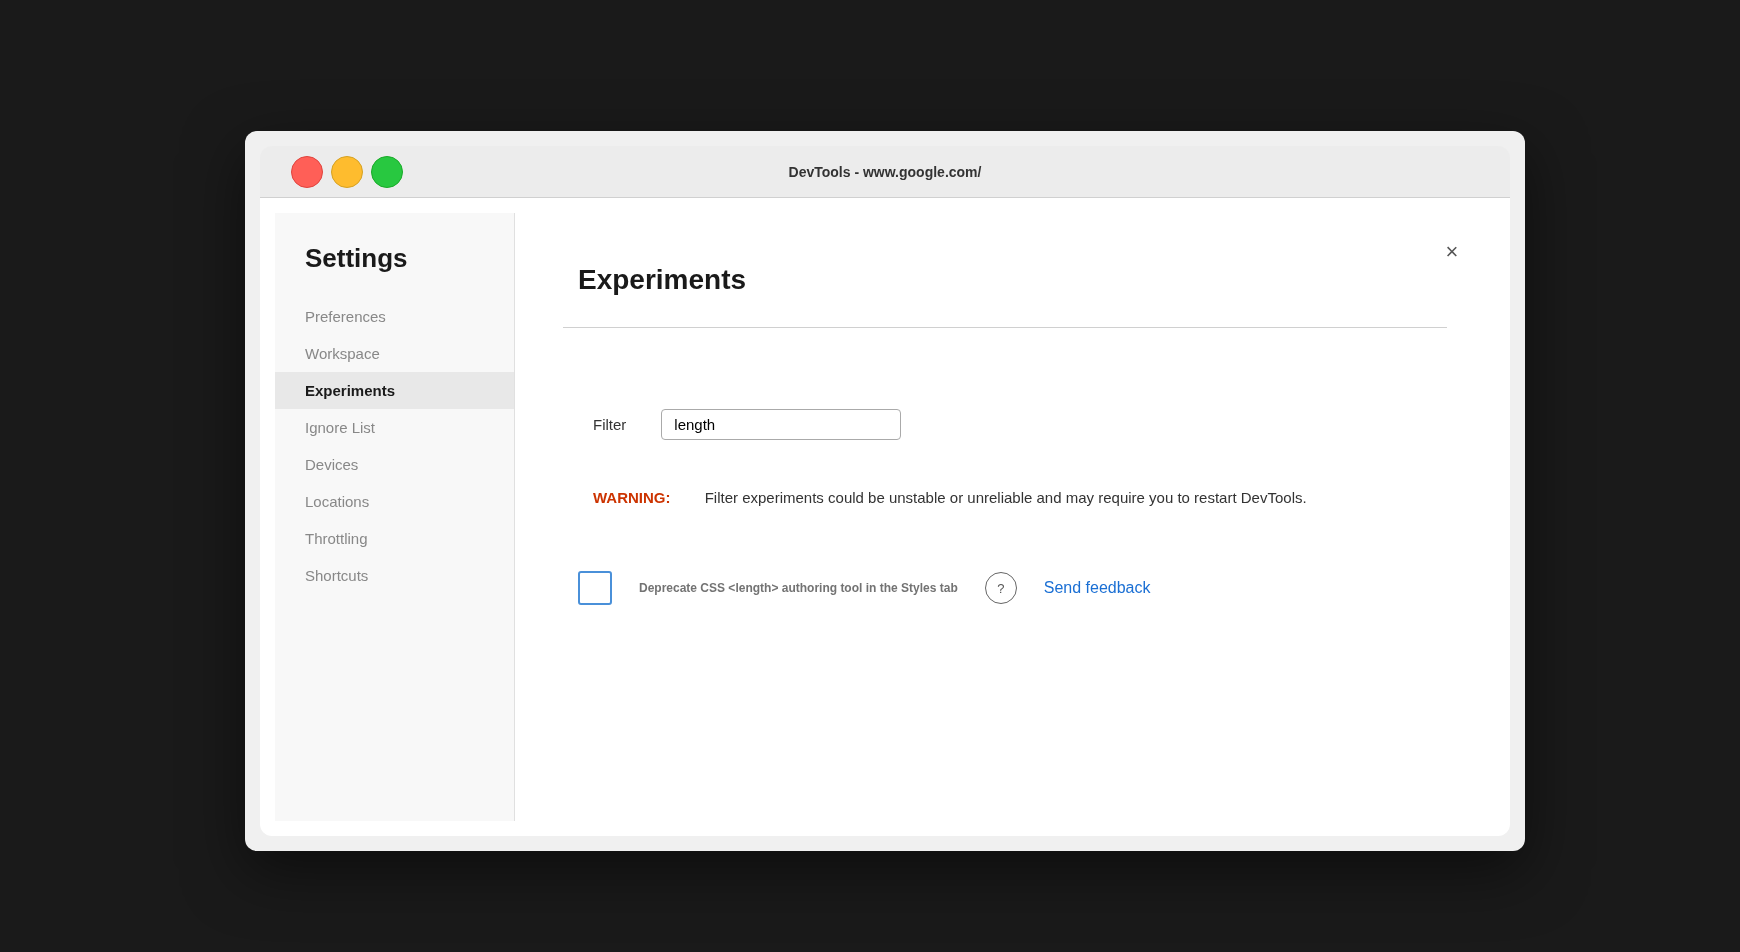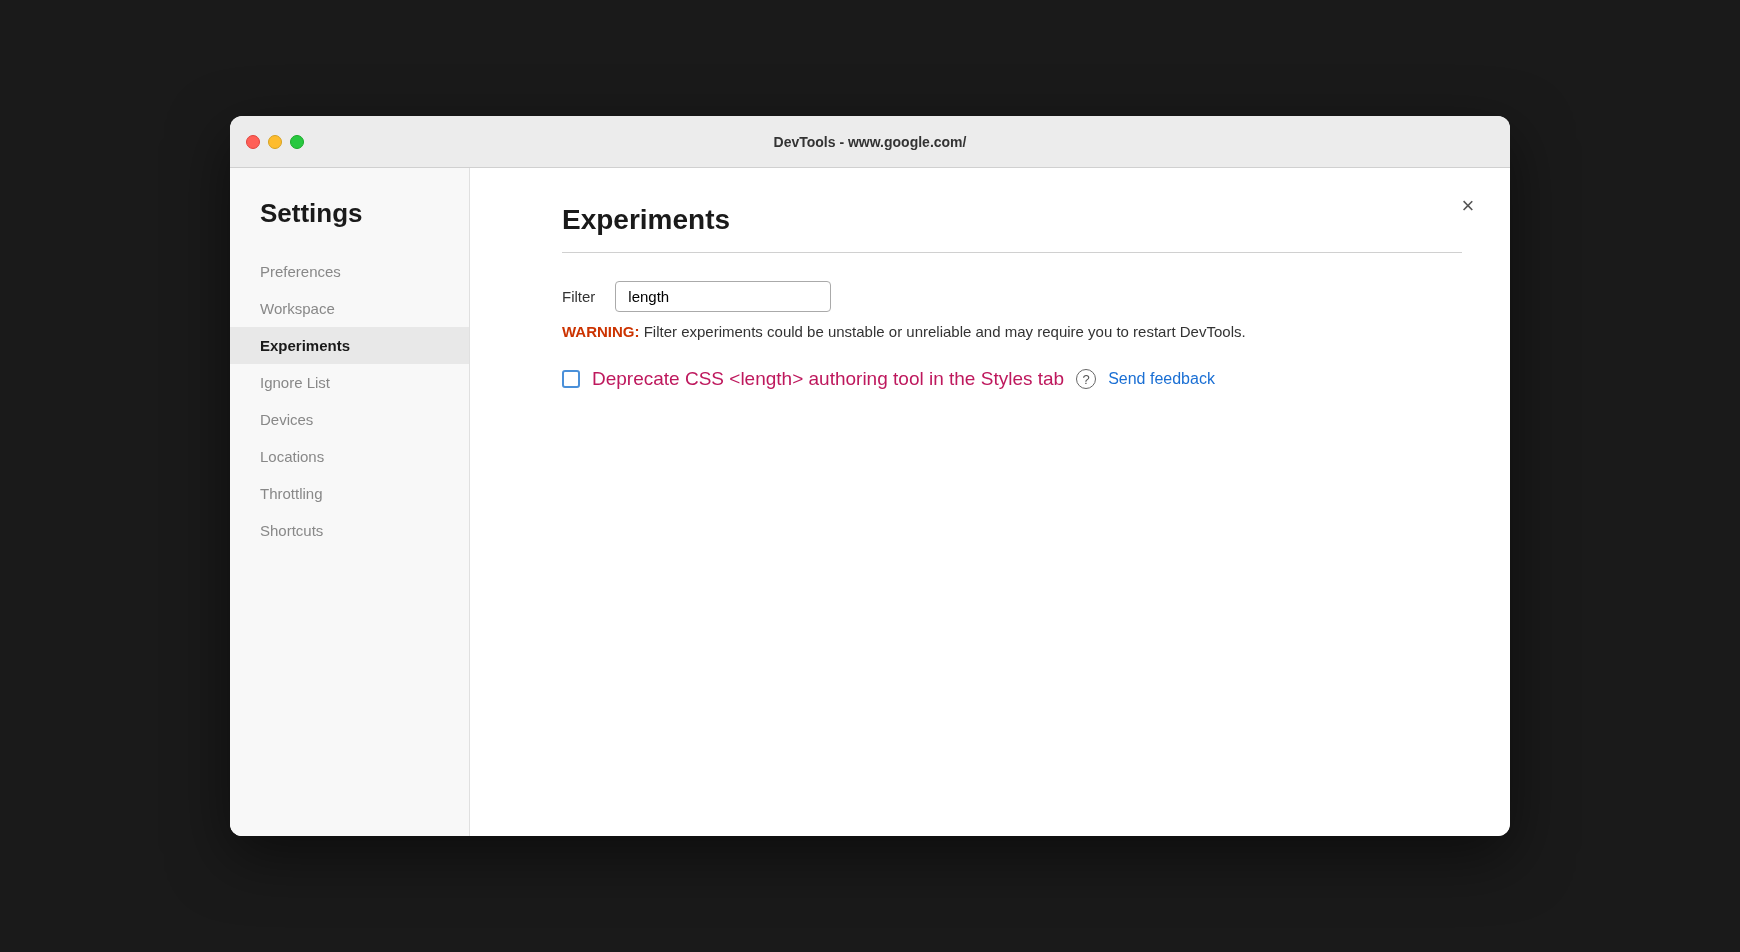--- a/index.html
+++ b/index.html
@@ -1,17 +1,17 @@
 <!DOCTYPE html>
 <html><head>
   <meta charset="utf-8">
   <style>
     * {
       margin: 0;
-      padding: 0;
+      padding: 15px;
       box-sizing: border-box;
     }
 
     body {
       background: #1a1a1a;
       display: flex;
       justify-content: center;
       align-items: center;
       width: 1740px;
       height: 952px;
@@ -77,21 +77,20 @@
       font-weight: 600;
       color: #333;
     }
 
     .window-content {
       display: flex;
       flex: 1;
       background: #ffffff;
       border-radius: 0 0 12px 12px;
       overflow: hidden;
-      gap: 44px;
     }
 
     .sidebar {
       width: 240px;
       background: #f8f8f8;
       border-right: 1px solid #e0e0e0;
       padding: 30px 0 20px 0;
       flex-shrink: 0;
     }
 
@@ -162,21 +161,21 @@
     .filter-label {
       font-size: 15px;
       color: #333;
     }
 
     .filter-input {
       border: 1px solid #aaa;
       border-radius: 4px;
       padding: 6px 12px;
       font-size: 15px;
-      width: 216px;
+      width: 240px;
       outline: none;
       background: #fff;
     }
 
     .warning-text {
       font-size: 15px;
       color: #333;
       line-height: 1.6;
       margin-bottom: 24px;
     }
@@ -199,22 +198,23 @@
       border: 2px solid #4a90d9;
       border-radius: 3px;
       background: #fff;
       cursor: pointer;
       flex-shrink: 0;
       appearance: none;
       -webkit-appearance: none;
     }
 
     .experiment-label {
-      font-size: 19px;
-      color: #be185d;
+      font-size: 12px;
+      color: #737373;
+      font-weight: bold;
     }
 
     .help-icon {
       display: inline-flex;
       align-items: center;
       justify-content: center;
       width: 20px;
       height: 20px;
       border: 1.5px solid #666;
       border-radius: 50%;

